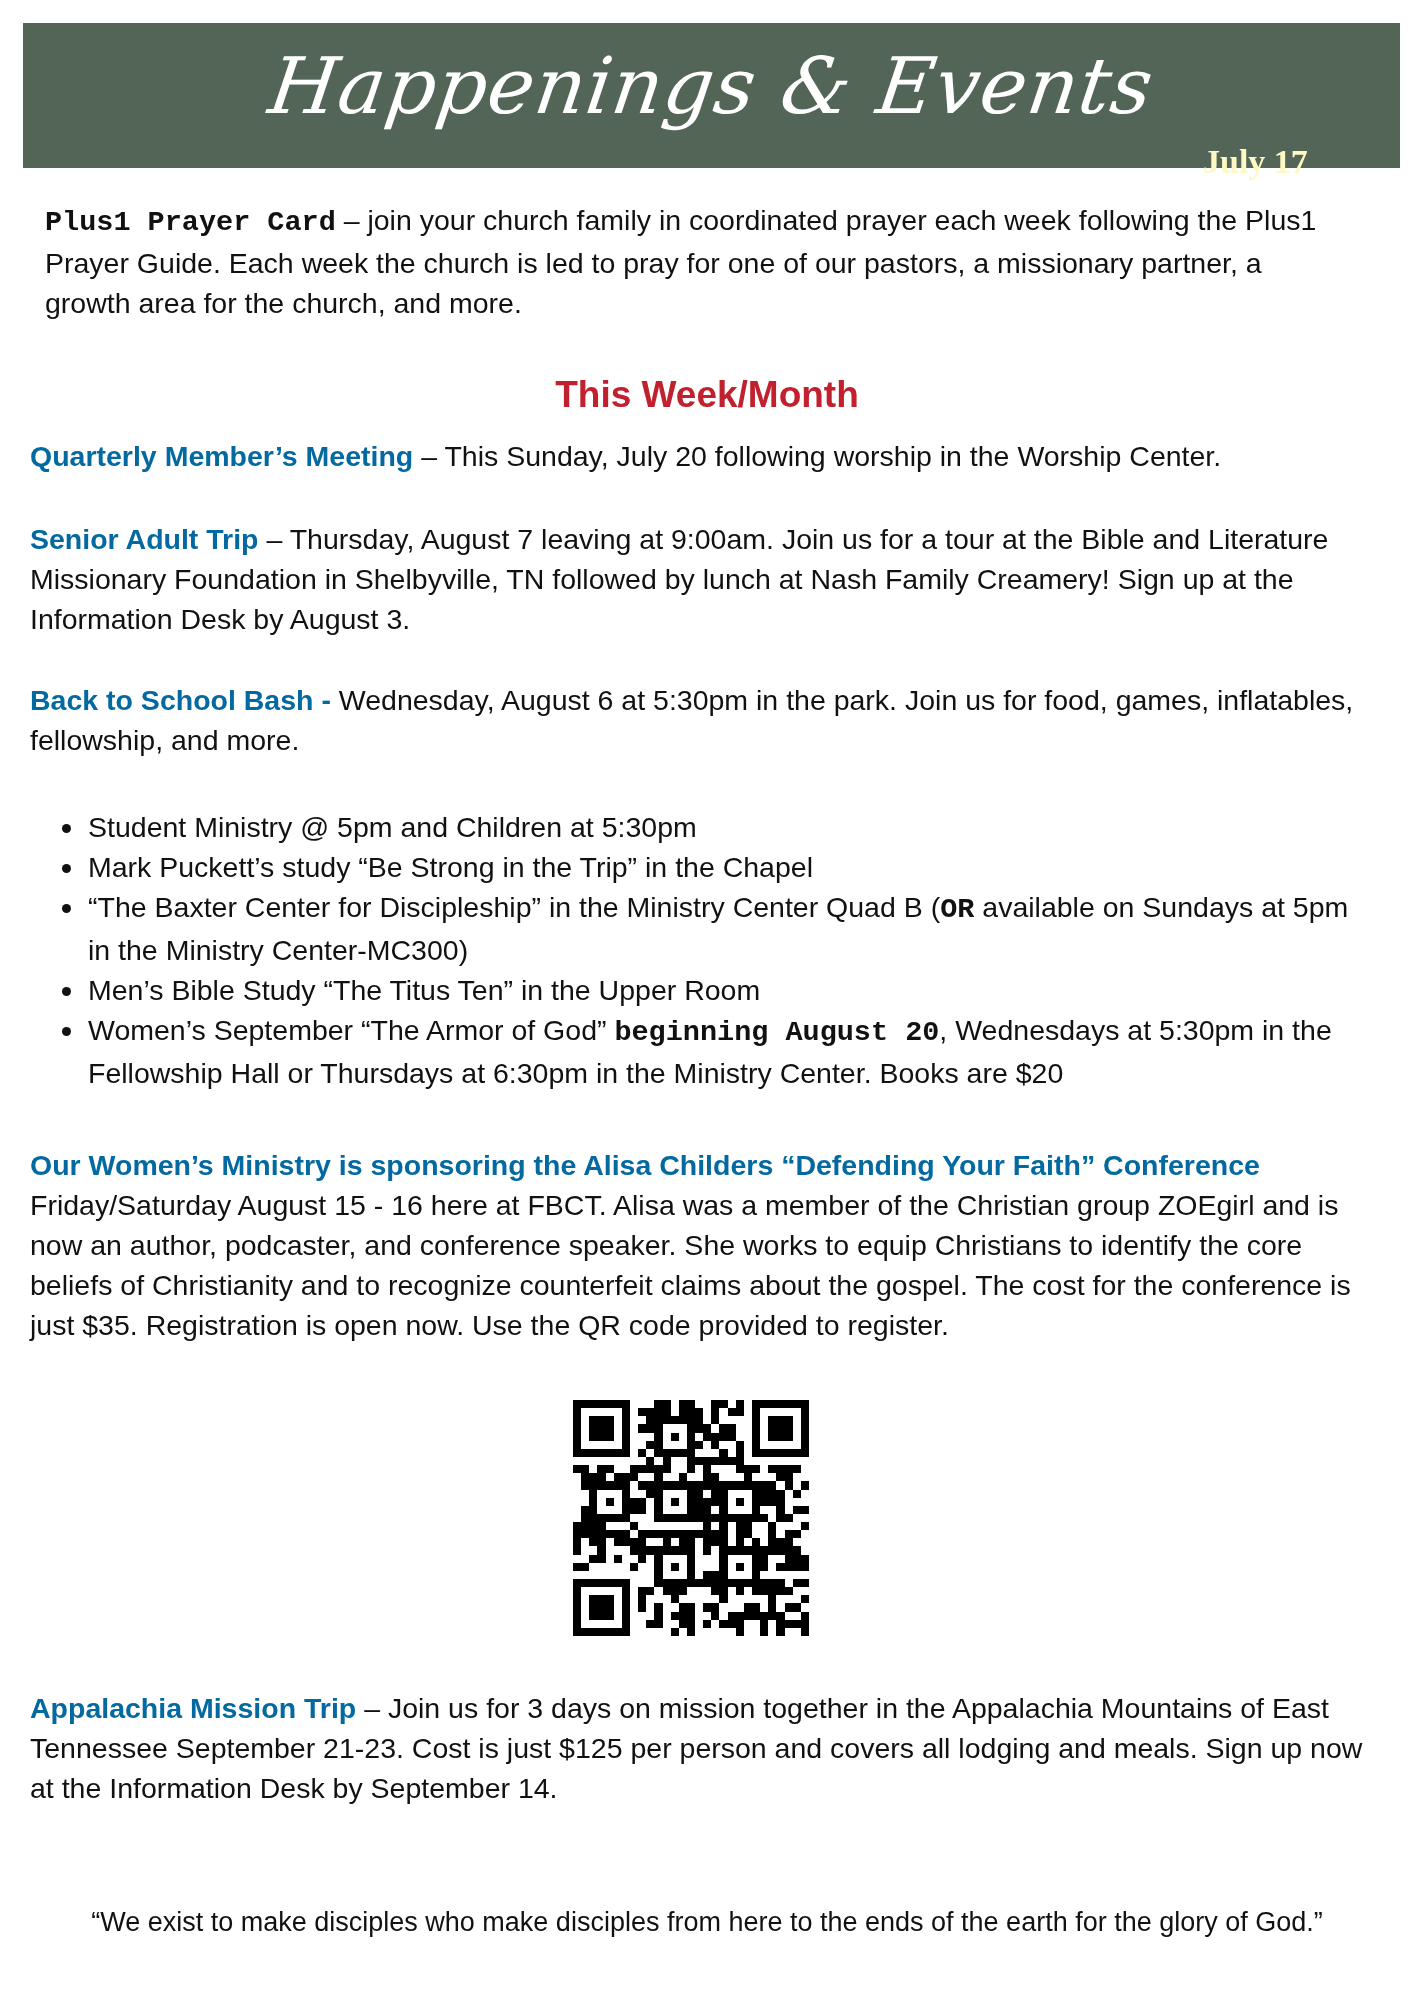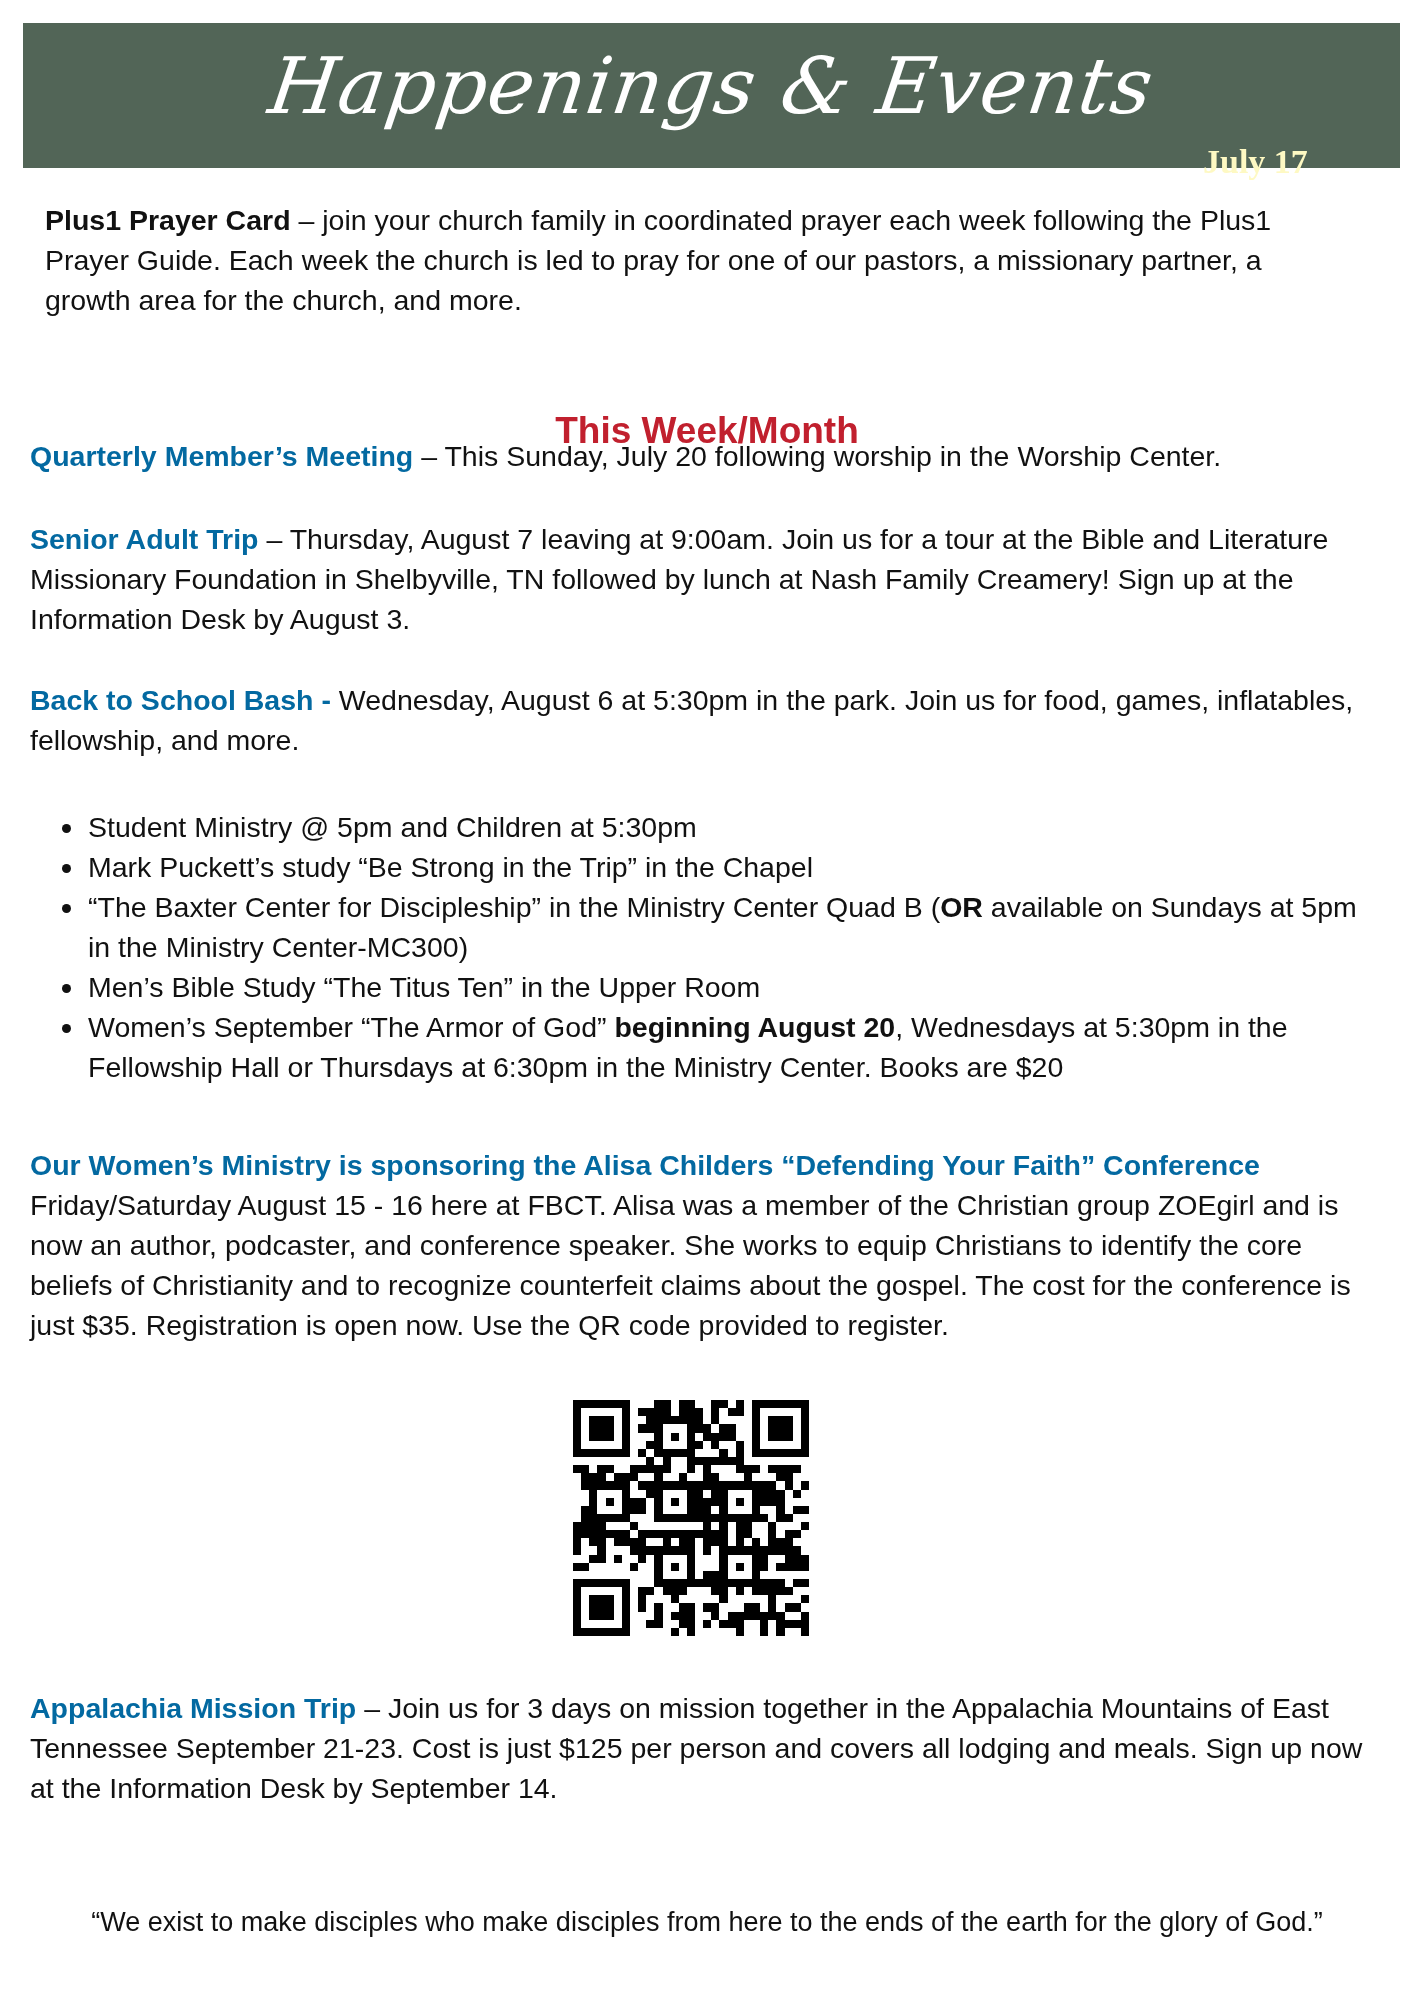--- a/index.html
+++ b/index.html
@@ -8,23 +8,23 @@
   .header { position: absolute; left: 23px; top: 23px; width: 1377px; height: 145px;
             background: #526557; }
   .title { position: absolute; left: 0; right: 0; top: 18px; text-align: center;
            font-family: "DejaVu Serif", serif; font-style: italic; font-size: 78px;
            color: #ffffff; letter-spacing: 1px; transform: skewX(-8deg); }
   .date { position: absolute; left: 1180px; top: 92px; font-family: "Liberation Serif", serif;
           font-size: 34px; color: #fef9c3; font-weight: bold; margin-top: 28px; }
   .block { position: absolute; left: 30px; width: 1350px; font-size: 28.5px; line-height: 40px; }
   .intro { left: 45px; top: 200px; width: 1300px; }
   .red { color: #0369a1; font-weight: bold; }
-  .bold { font-weight: bold; }
+  .bold { font-weight: bold; font-family: Liberation Mono, monospace; }
   .section-title { position: absolute; left: 0; width: 1414px; top: 374px; text-align: center;
-                   color: #c1202e; font-weight: bold; font-size: 37px; margin-top: 36px; }
+                   color: #c1202e; font-weight: bold; font-size: 37px; }
   ul.programs { margin: 8px; padding-left: 48px; }
   ul.programs li { padding-left: 2px; }
   .qr { position: absolute; left: 573px; top: 1400px; width: 236px; height: 236px; }
   .quote { position: absolute; left: 0; width: 1414px; top: 1907px; text-align: center;
            font-size: 27px; }
 </style>
 </head>
 <body>
 
 <div class="header">

